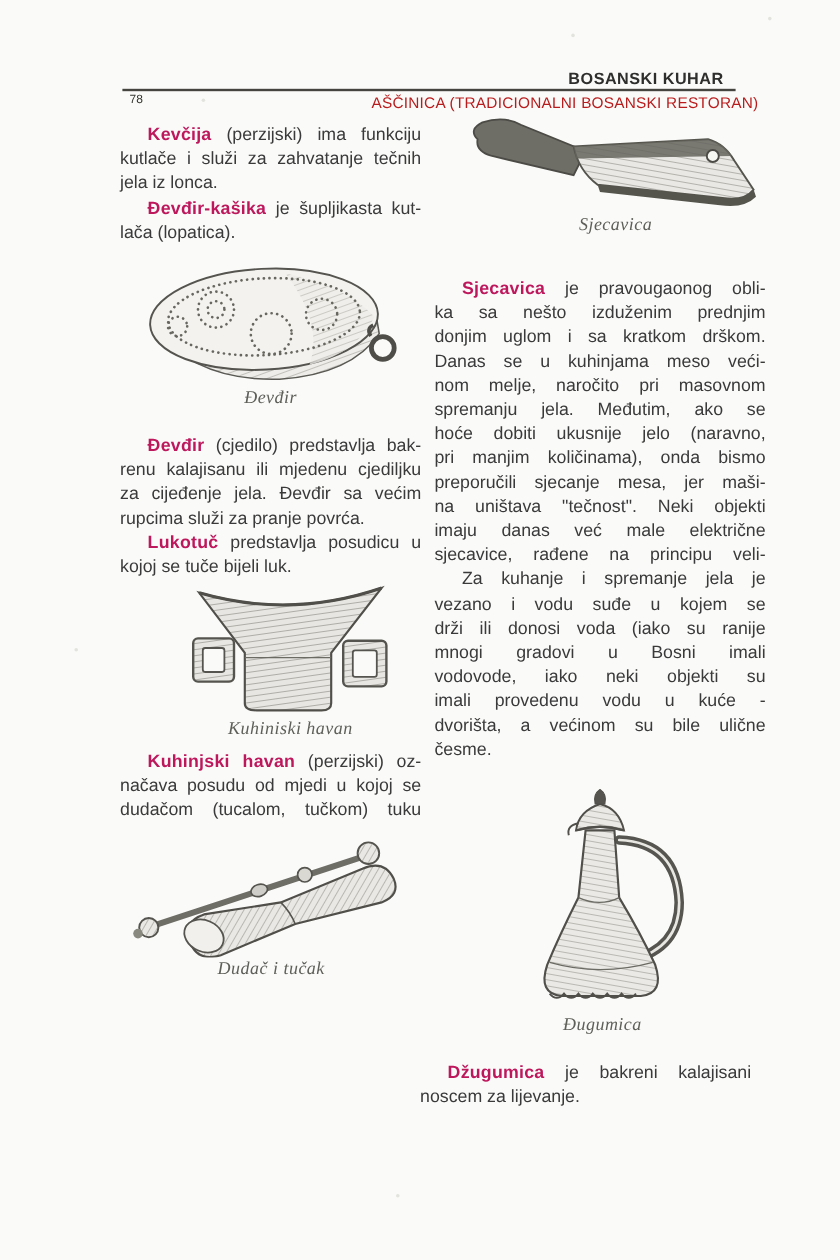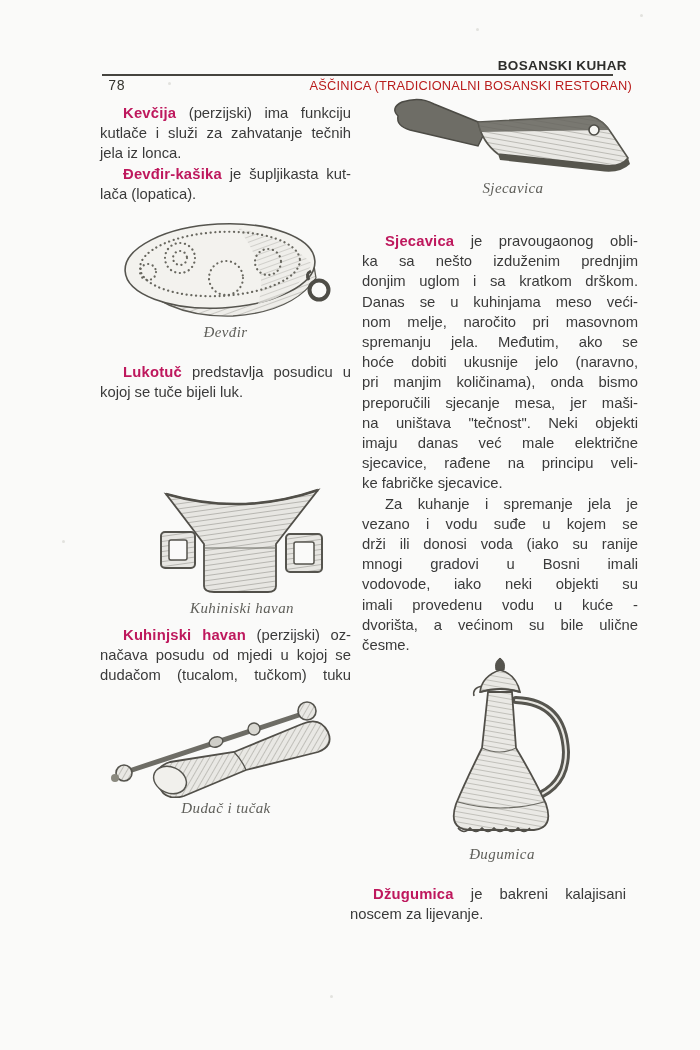--- a/index.html
+++ b/index.html
@@ -1,23 +1,23 @@
 <!DOCTYPE html>
 <html><head>
 <meta charset="utf-8">
 <style>
   html,body{margin:0;padding:0;}
   body{width:700px;height:1050px;background:#f6f6f4;}
   .page{position:relative;width:700px;height:1050px;background:#fafaf9;overflow:hidden;
         font-family:"Liberation Sans",sans-serif;color:#3a3a3a;}
   
-  .running-title{position:absolute;top:58px;right:73px;font-size:13.5px;font-weight:bold;
+  .running-title{position:absolute;top:58px;right:97px;font-size:13.5px;font-weight:bold;
         letter-spacing:.4px;color:#2e2e2c;}
   .head-rule{position:absolute;top:74px;left:102px;width:511px;height:2px;background:#45443f;}
-  .page-number{position:absolute;top:78px;left:108px;font-size:14px;color:#35352f;font-family:Liberation Mono, monospace;}
+  .page-number{position:absolute;top:78px;left:108px;font-size:10px;color:#35352f;}
   .chapter-head{position:absolute;top:78px;right:68px;font-size:12.8px;letter-spacing:.2px;color:#b91c1c;}
   
   .tblock{position:absolute;}
   .tblock .para{margin:0;}
   .tline{font-size:14.8px;line-height:20.2px;white-space:nowrap;
          text-align:justify;text-align-last:justify;}
   .tline.lastline{text-align-last:left;}
   .para.indent .tline:first-child{text-indent:23px;}
   .tline b{font-weight:bold;color:#be185d;letter-spacing:.2px;}
   #blk-l1{left:100px;top:103px;width:251px;}
@@ -61,20 +61,26 @@
         <div class="tline">kutlače i služi za zahvatanje tečnih</div>
         <div class="tline lastline">jela iz lonca.</div>
       </div>
       <div class="para indent">
         <div class="tline"><b>Đevđir-kašika</b> je šupljikasta kut-</div>
         <div class="tline lastline">lača (lopatica).</div>
       </div>
     </div>
   <div class="tblock" id="blk-l2">
       <div class="para indent">
+        <div class="tline"><b>Đevđir</b> (cjedilo) predstavlja bak-</div>
+        <div class="tline">renu kalajisanu ili mjedenu cjediljku</div>
+        <div class="tline">za cijeđenje jela.  Đevđir sa većim</div>
+        <div class="tline lastline">rupcima služi za pranje povrća.</div>
+      </div>
+      <div class="para indent">
         <div class="tline"><b>Lukotuč</b> predstavlja posudicu u</div>
         <div class="tline lastline">kojoj se tuče bijeli luk.</div>
       </div>
     </div>
   <div class="tblock" id="blk-l3">
       <div class="para indent">
         <div class="tline"><b>Kuhinjski havan</b> (perzijski) oz-</div>
         <div class="tline">načava posudu od mjedi u kojoj se</div>
         <div class="tline">dudačom (tucalom, tučkom) tuku</div>
       </div>
@@ -87,21 +93,20 @@
         <div class="tline">donjim uglom i sa kratkom drškom.</div>
         <div class="tline">Danas se u kuhinjama meso veći-</div>
         <div class="tline">nom melje, naročito pri masovnom</div>
         <div class="tline">spremanju jela. Međutim, ako se</div>
         <div class="tline">hoće dobiti ukusnije jelo (naravno,</div>
         <div class="tline">pri manjim količinama), onda bismo</div>
         <div class="tline">preporučili sjecanje mesa, jer maši-</div>
         <div class="tline">na uništava "tečnost". Neki objekti</div>
         <div class="tline">imaju danas već male električne</div>
         <div class="tline">sjecavice, rađene na principu veli-</div>
-        <div class="tline lastline">ke fabričke sjecavice.</div>
       </div>
       <div class="para indent">
         <div class="tline">Za kuhanje i spremanje jela je</div>
         <div class="tline">vezano i vodu suđe u kojem se</div>
         <div class="tline">drži ili donosi voda (iako su ranije</div>
         <div class="tline">mnogi gradovi u Bosni imali</div>
         <div class="tline">vodovode, iako neki objekti su</div>
         <div class="tline">imali provedenu vodu u kuće -</div>
         <div class="tline">dvorišta, a većinom su bile ulične</div>
         <div class="tline lastline">česme.</div>

